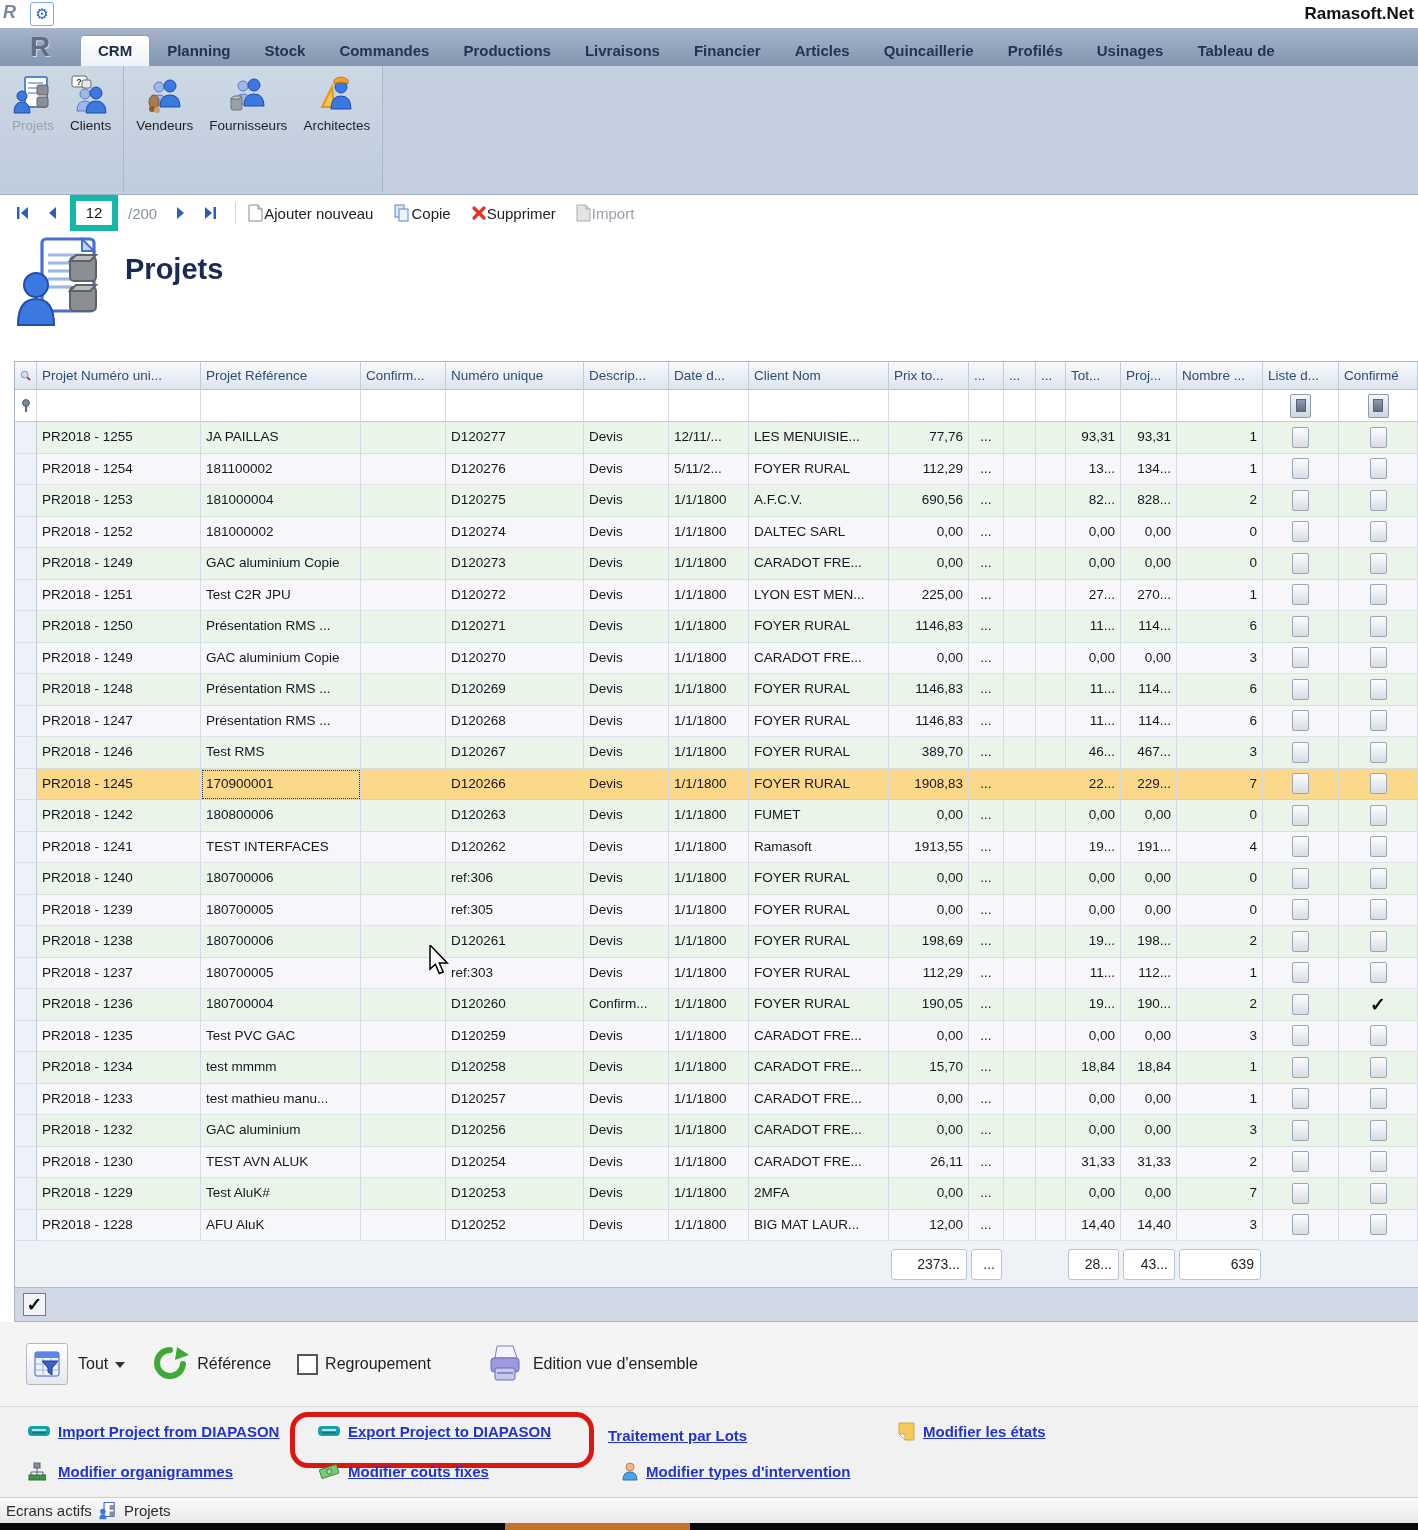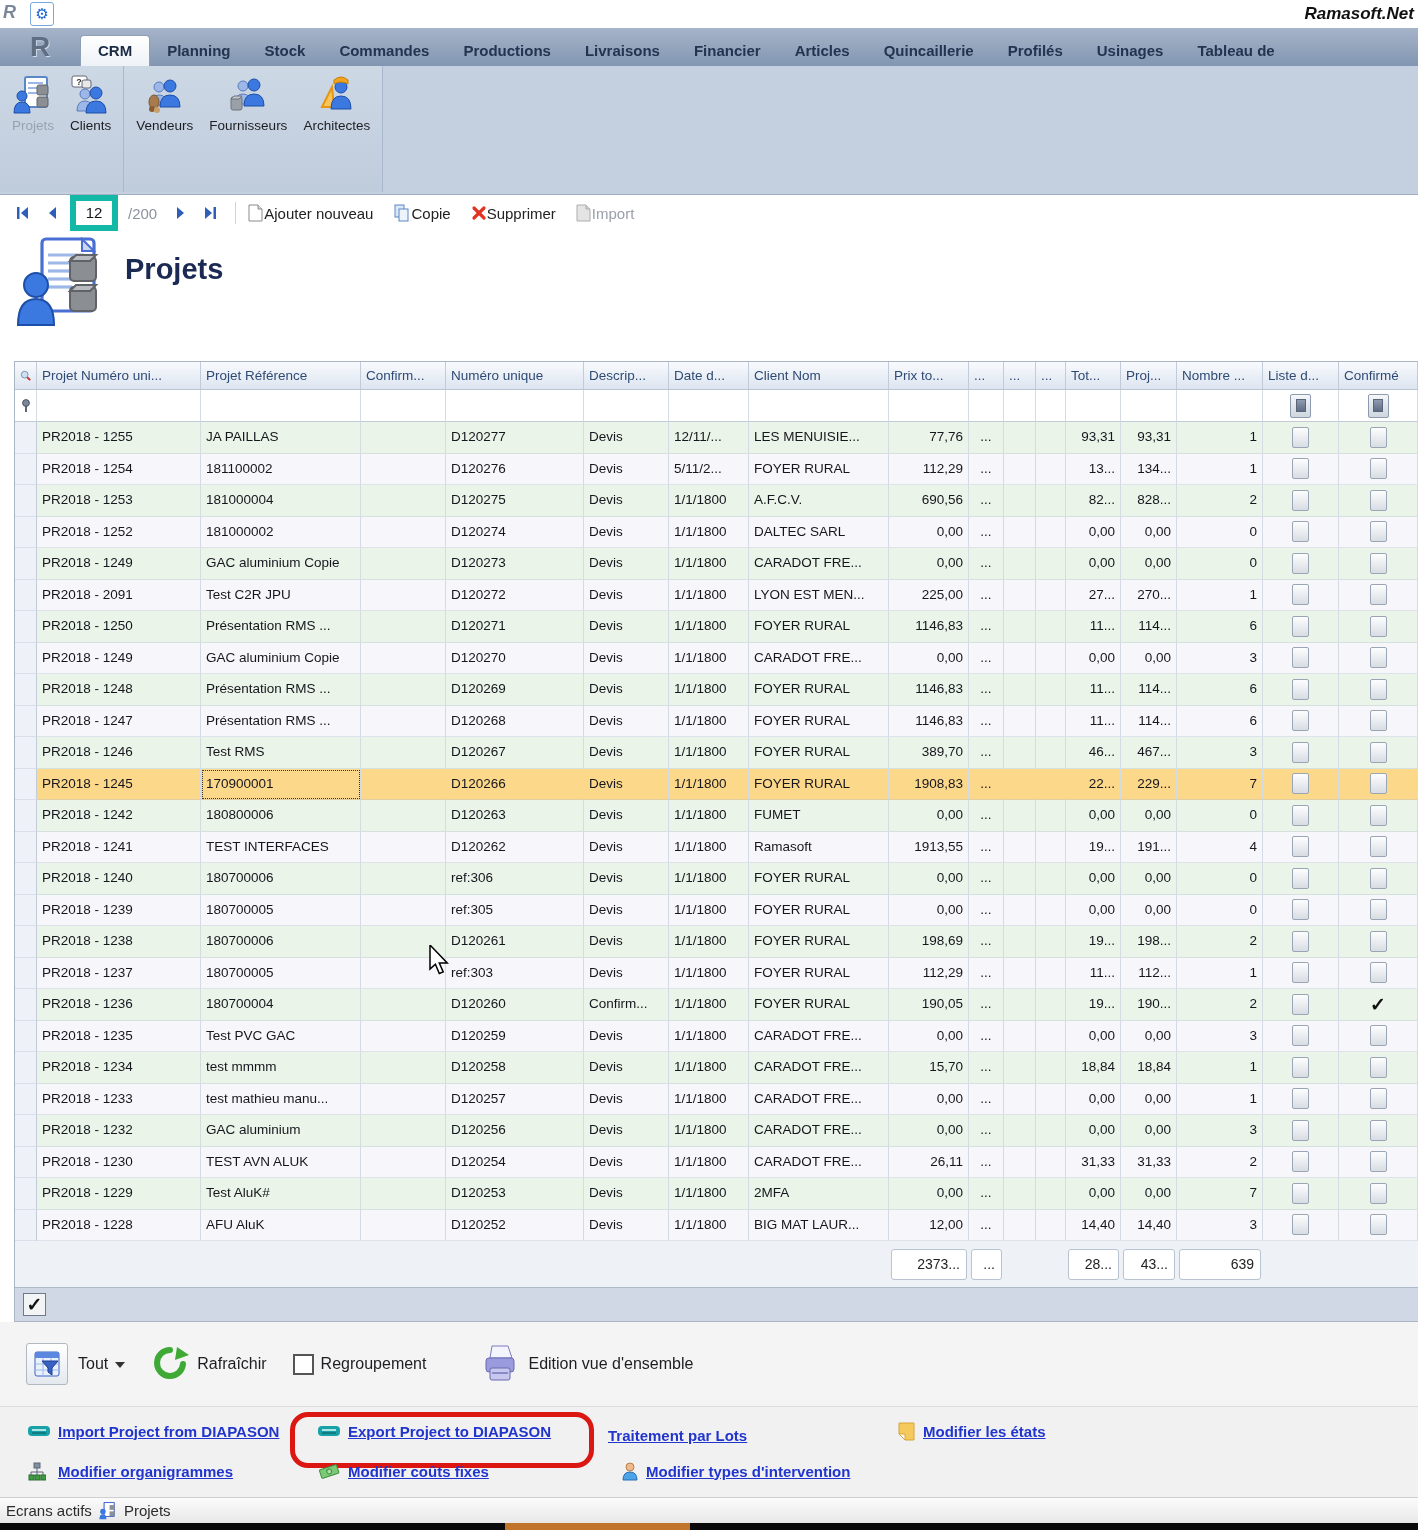--- a/index.html
+++ b/index.html
@@ -3,21 +3,21 @@
 <meta charset="utf-8">
 <style>
   html,body{margin:0;padding:0;}
   body{width:1418px;height:1530px;position:relative;font-family:"Liberation Sans",sans-serif;
        background:#fff;overflow:hidden;font-size:13.5px;color:#16161e;}
   
   .titlebar{height:28px;background:#fff;position:relative;}
   .win-logo{position:absolute;left:3px;top:2px;font-weight:bold;font-style:italic;font-size:18px;color:#7a8699;}
   .gear-btn{position:absolute;left:30px;top:2px;width:22px;height:22px;border:1px solid #7aa7e0;border-radius:3px;
             background:#fff;color:#1c64d1;font-size:15px;line-height:21px;text-align:center;}
-  .app-title{position:absolute;right:4px;top:4px;font-weight:bold;font-size:17px;color:#111;font-style:italic;}
+  .app-title{position:absolute;right:4px;top:4px;font-weight:bold;font-size:17px;color:#111;}
   
   .tabbar{height:38px;background:linear-gradient(#a6b4c9,#8296b1);display:flex;align-items:flex-end;}
   .applogo{width:80px;height:38px;display:flex;align-items:center;justify-content:center;}
   .applogo span{font-weight:bold;font-size:28px;color:#5f6e83;text-shadow:1px 1px 0 #cfd8e4;}
   .tab{padding:6px 17px 7px 17px;font-weight:bold;font-size:15px;color:#22344f;white-space:nowrap;cursor:default;}
   .tab.active{background:linear-gradient(#ffffff,#eef2f7);border-radius:4px 4px 0 0;border:1px solid #8e9fb6;border-bottom:none;color:#1b2b46;}
   
   .ribbon{height:128px;background:#c4d0df;border-bottom:1px solid #9eafc4;position:relative;display:flex;}
   .rgroup{height:122px;border-right:1px solid #a9b8cc;background:linear-gradient(#cdd8e5,#bfccdc);display:flex;align-items:flex-start;padding:4px 4px 0 4px;}
   .rbtn{display:flex;flex-direction:column;align-items:center;padding:5px 8px 4px 8px;gap:3px;}
@@ -430,21 +430,21 @@
         <div class="cell ar">0</div>
         <div class="cell cb">
           <span class="cellbox"></span>
         </div>
         <div class="cell cb">
           <span class="cellbox"></span>
         </div>
       </div>
       <div class="grow gr odd">
         <div class="cell ind"></div>
-        <div class="cell">PR2018 - 2091</div>
+        <div class="cell">PR2018 - 1251</div>
         <div class="cell">Test C2R JPU</div>
         <div class="cell"></div>
         <div class="cell">D120272</div>
         <div class="cell">Devis</div>
         <div class="cell">1/1/1800</div>
         <div class="cell">LYON EST MEN...</div>
         <div class="cell ar">225,00</div>
         <div class="cell ac">...</div>
         <div class="cell ac"></div>
         <div class="cell ac"></div>
@@ -969,21 +969,21 @@
       </svg>
       </span>
     <span class="tool-label">Tout</span>
     <span class="caret"></span>
     <span class="tool-gap"></span>
     <svg width="38" height="38" viewBox="0 0 38 38">
       <path d="M19 5 A 13 13 0 1 0 32 19" fill="none" stroke="#3eaa35" stroke-width="6" stroke-linecap="round"></path>
       <polygon points="26,2 38,10 24,15" fill="#3eaa35"></polygon>
     </svg>
     <span class="tool-gap-s"></span>
-    <span class="tool-label">Rafraîchir</span>
+    <span class="tool-label">Référence</span>
     <span class="tool-gap"></span>
     <span class="tool-check"></span>
     <span class="tool-label">Regroupement</span>
     <span class="tool-gap"></span>
       <span class="tool-gap"></span>
     <svg width="42" height="40" viewBox="0 0 42 40">
       <path d="M12,14 L14,2 L30,2 L34,14 Z" fill="#f4f4ff" stroke="#7c7cc0"></path>
       <rect x="8" y="14" width="28" height="14" rx="3" fill="#9a9ade" stroke="#6a6ab0"></rect>
       <rect x="12" y="24" width="20" height="12" rx="2" fill="#c8c8ee" stroke="#6a6ab0"></rect>
       <rect x="14" y="28" width="16" height="2" fill="#8a8ac8"></rect>

